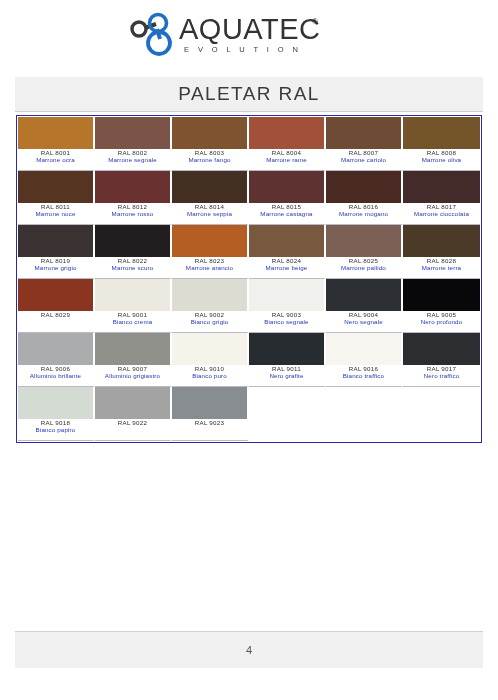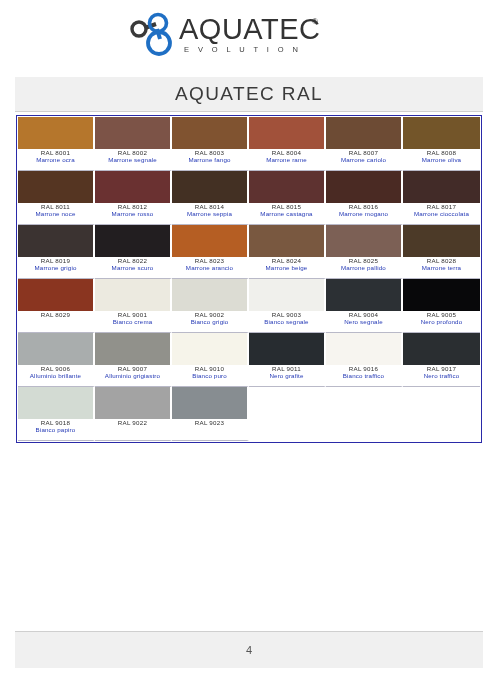--- a/index.html
+++ b/index.html
@@ -146,21 +146,21 @@
         <text x="133" y="12" font-family="Liberation Sans, sans-serif" font-size="8" fill="#333333">®</text>
         <text x="5" y="40" font-family="Liberation Sans, sans-serif" font-size="7.5" letter-spacing="3.4" fill="#3a3a3a">E V O L U T I O N</text>
       </svg>
     </span>
 
 
   </div>
 </div>
 
 <div class="title-band">
-  <span class="title-text">AQUATEC RAL</span>
+  <span class="title-text">PALETAR RAL</span>
 </div>
 
 <div class="palette-frame">
   <div class="palette-grid">
       <div class="cell">
         <div class="swatch" style="background: rgb(181, 118, 44);"></div>
         <div class="cell-caption">
           <span class="ral-code">RAL 8001</span>
           <span class="ral-name">Marrone ocra</span>
         </div>

